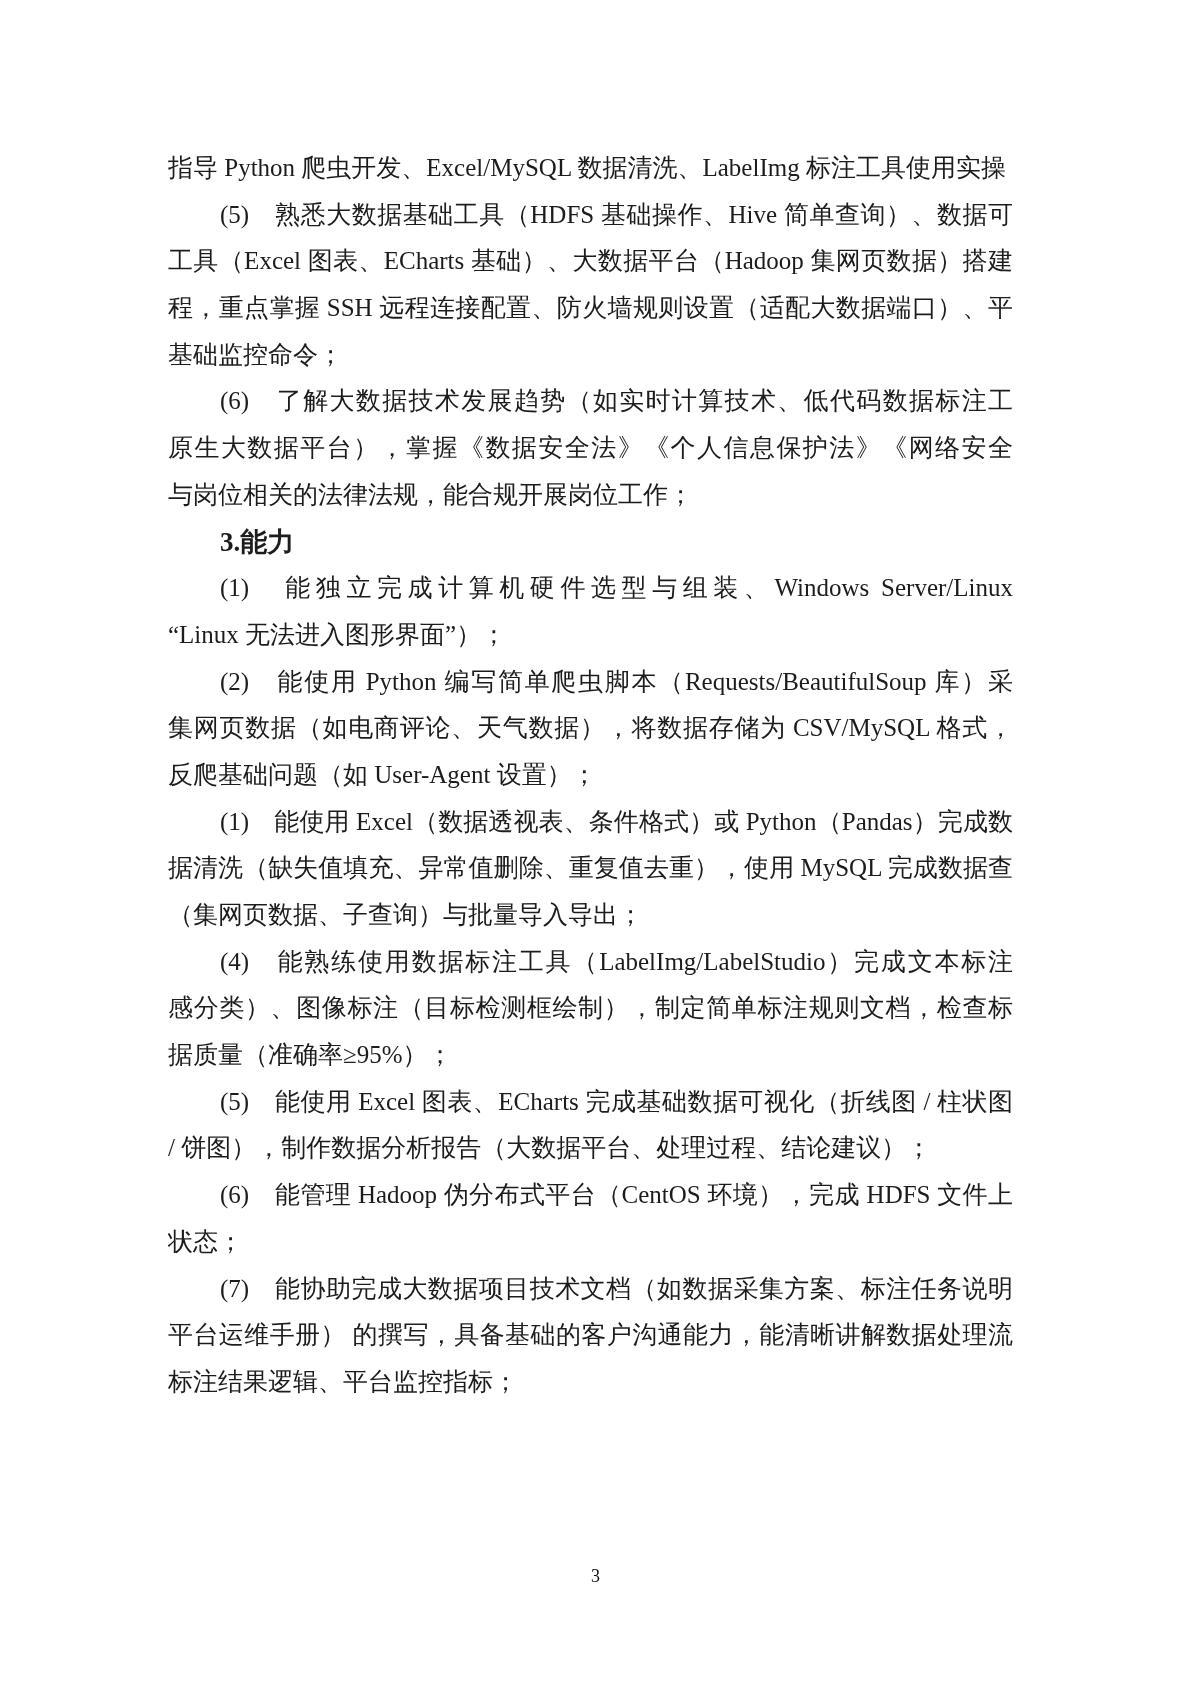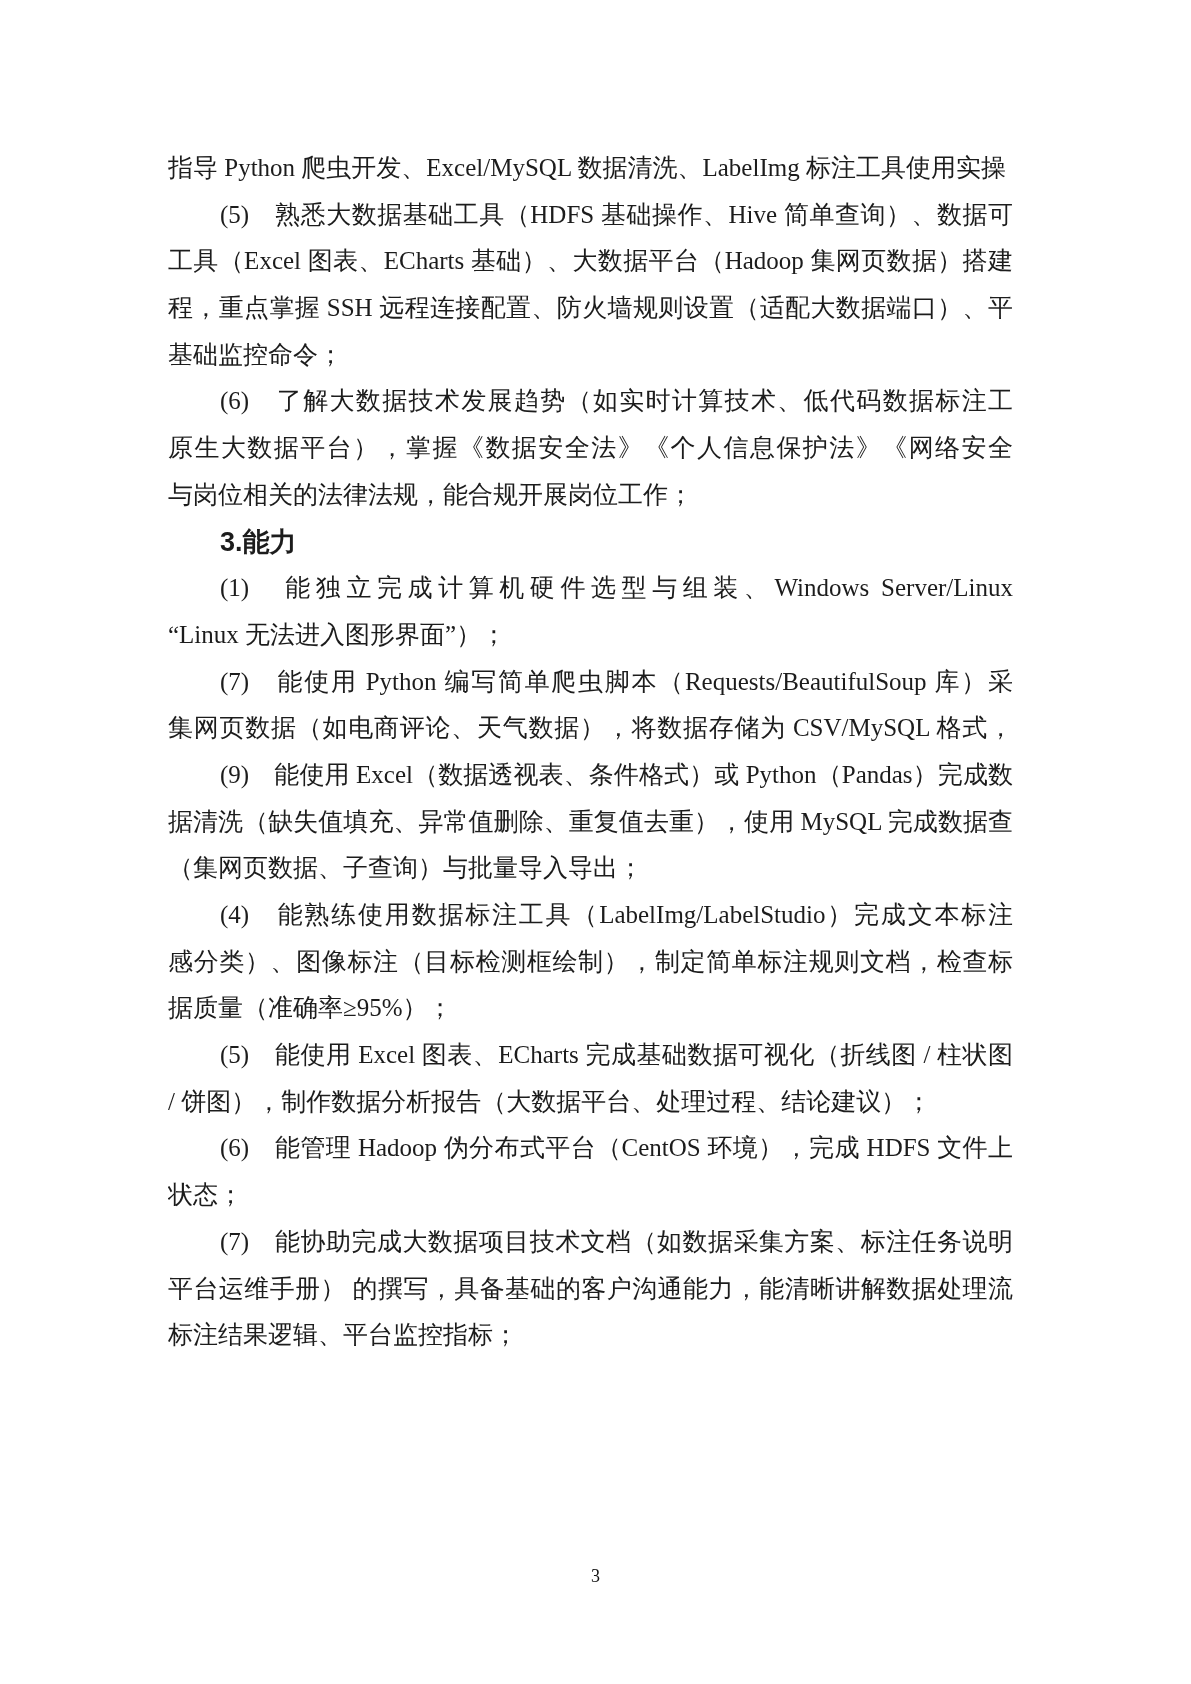--- a/index.html
+++ b/index.html
@@ -32,21 +32,21 @@
     white-space: nowrap;
   }
   .line.fill {
     white-space: normal;
     text-align-last: justify;
   }
   .line.indent {
     text-indent: 52px;
   }
   .line.heading {
-    font-family: Liberation Sans, sans-serif;
+    font-family: Liberation Serif, serif;
     font-weight: bold;
     font-size: 27px;
     text-indent: 52px;
     text-align-last: left;
   }
   .page-number {
     position: absolute;
     left: 0;
     top: 1556px;
     width: 100%;
@@ -66,23 +66,24 @@
     <div class="line fill indent">(5)　熟悉大数据基础工具（HDFS 基础操作、Hive 简单查询）、数据可视化</div>
     <div class="line fill">工具（Excel 图表、ECharts 基础）、大数据平台（Hadoop 集网页数据）搭建流</div>
     <div class="line fill">程，重点掌握 SSH 远程连接配置、防火墙规则设置（适配大数据端口）、平台</div>
     <div class="line">基础监控命令；</div>
     <div class="line fill indent">(6)　了解大数据技术发展趋势（如实时计算技术、低代码数据标注工具、云</div>
     <div class="line fill">原生大数据平台），掌握《数据安全法》《个人信息保护法》《网络安全法》 等</div>
     <div class="line">与岗位相关的法律法规，能合规开展岗位工作；</div>
     <div class="line heading">3.能力</div>
     <div class="line fill indent">(1)　能独立完成计算机硬件选型与组装、Windows Server/Linux（CentOS）</div>
     <div class="line">“Linux 无法进入图形界面”）；</div>
-    <div class="line fill indent">(7)　能使用 Python 编写简单爬虫脚本（Requests/BeautifulSoup 库）采</div>
+    <div class="line fill indent">(2)　能使用 Python 编写简单爬虫脚本（Requests/BeautifulSoup 库）采</div>
     <div class="line fill">集网页数据（如电商评论、天气数据），将数据存储为 CSV/MySQL 格式，处理</div>
-    <div class="line fill indent">(9)　能使用 Excel（数据透视表、条件格式）或 Python（Pandas）完成数</div>
+    <div class="line">反爬基础问题（如 User-Agent 设置）；</div>
+    <div class="line fill indent">(1)　能使用 Excel（数据透视表、条件格式）或 Python（Pandas）完成数</div>
     <div class="line fill">据清洗（缺失值填充、异常值删除、重复值去重），使用 MySQL 完成数据查询</div>
     <div class="line">（集网页数据、子查询）与批量导入导出；</div>
     <div class="line fill indent">(4)　能熟练使用数据标注工具（LabelImg/LabelStudio）完成文本标注（情</div>
     <div class="line fill">感分类）、图像标注（目标检测框绘制），制定简单标注规则文档，检查标注数</div>
     <div class="line">据质量（准确率≥95%）；</div>
     <div class="line fill indent">(5)　能使用 Excel 图表、ECharts 完成基础数据可视化（折线图 / 柱状图</div>
     <div class="line">/ 饼图），制作数据分析报告（大数据平台、处理过程、结论建议）；</div>
     <div class="line fill indent">(6)　能管理 Hadoop 伪分布式平台（CentOS 环境），完成 HDFS 文件上传 /</div>
     <div class="line">状态；</div>
     <div class="line fill indent">(7)　能协助完成大数据项目技术文档（如数据采集方案、标注任务说明书、</div>

